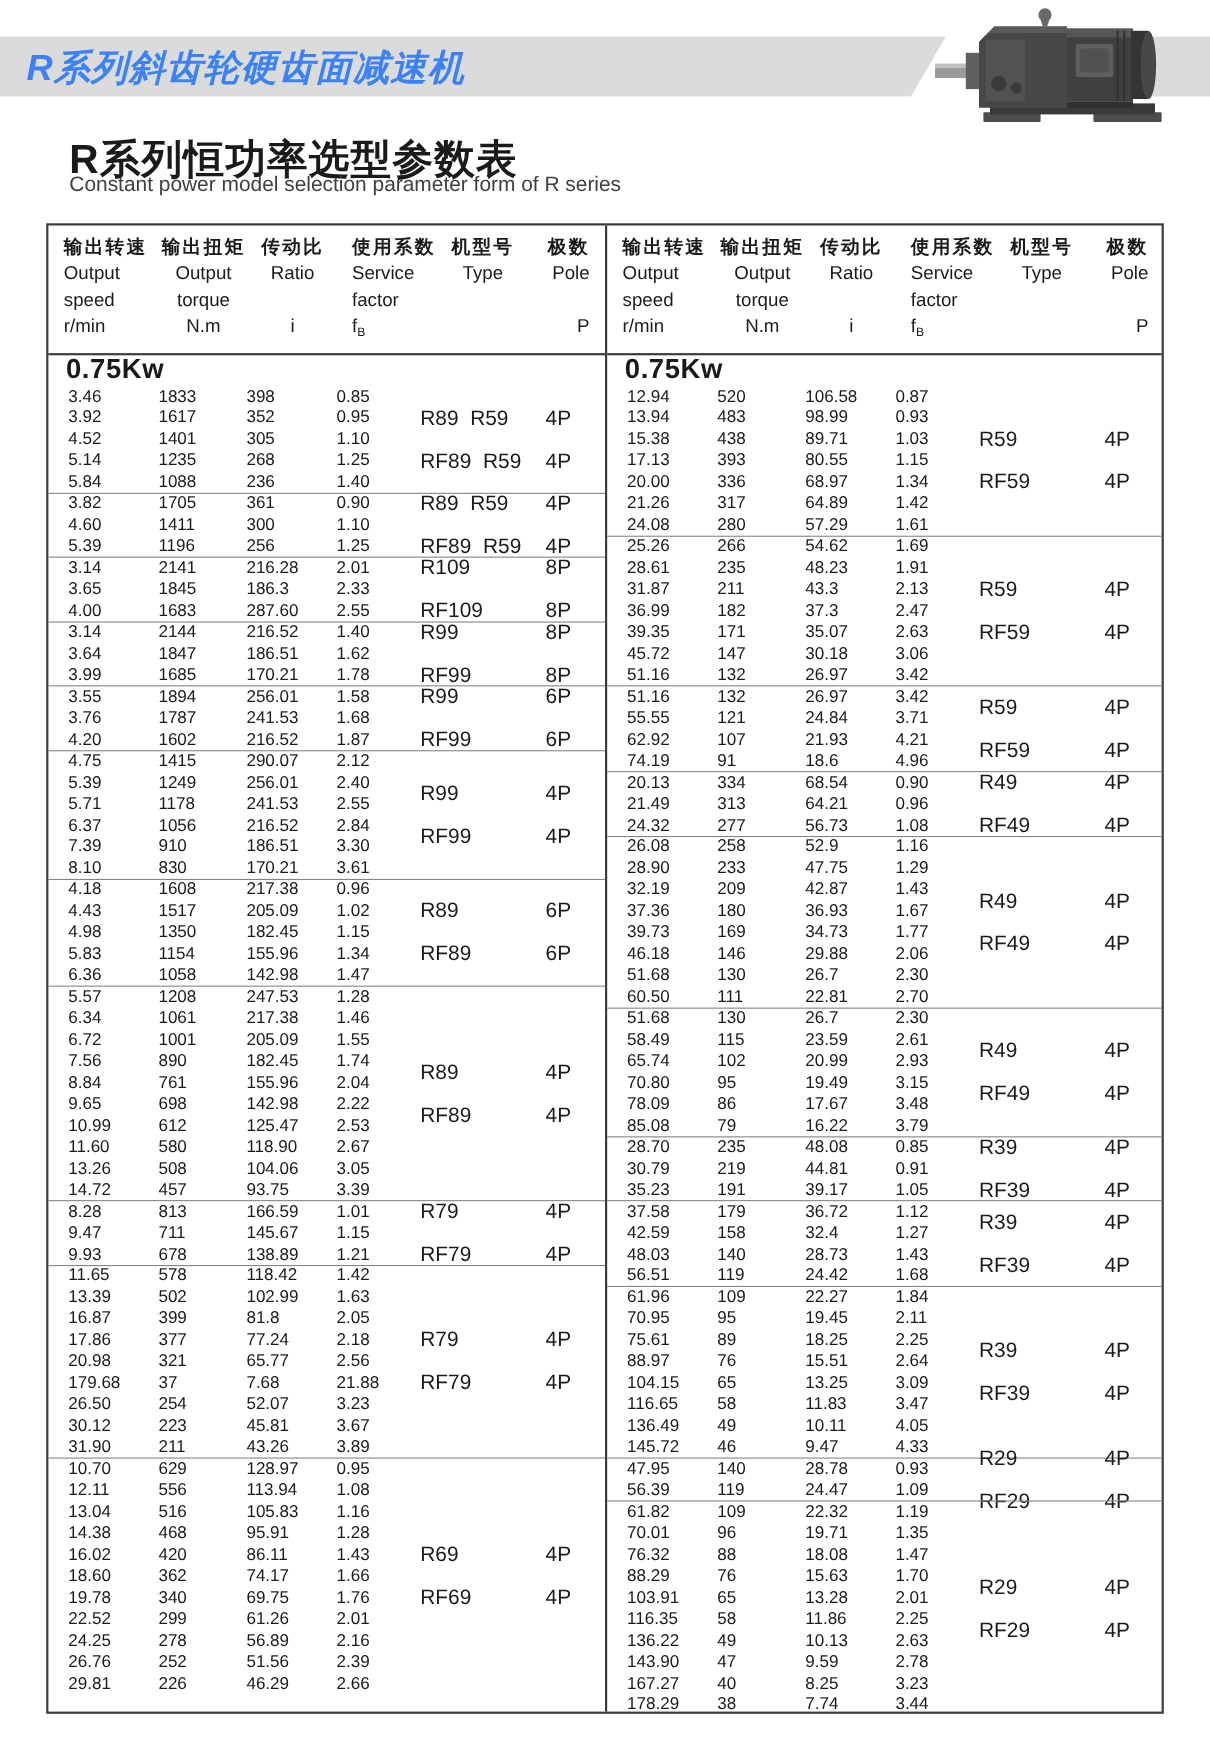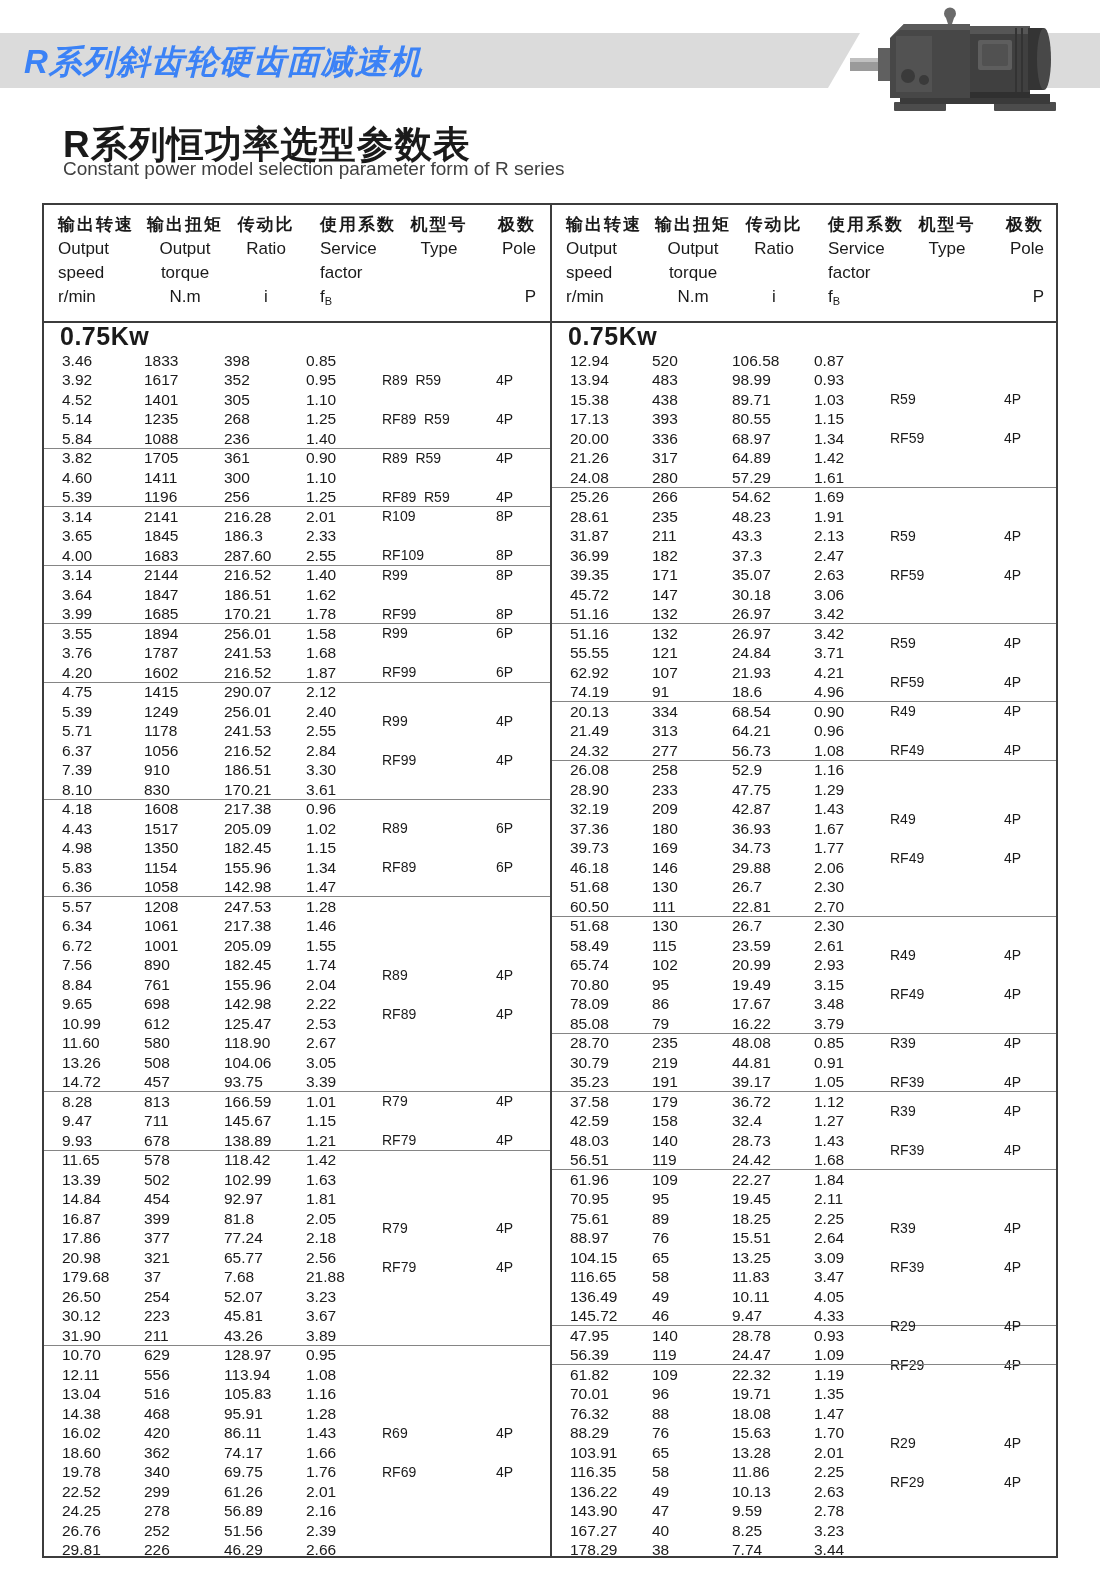--- a/index.html
+++ b/index.html
@@ -45,21 +45,21 @@
   .group { position:relative; flex:none; }
   .group .sep { position:absolute; left:0; right:0; top:-1px; height:1px; background:#858585; }
   .rowline { height:19.5px; display:flex; align-items:center; font-size:15.5px; }
   .cell { white-space:pre; }
   .c-speed { margin-left:18px; width:82px; }
   .c-torque { width:80px; }
   .c-ratio { width:82px; }
   .c-sf { width:76px; }
   .typecol, .polecol {
     position:absolute; top:0; bottom:0; display:flex; flex-direction:column;
-    justify-content:center; gap:20px; font-size:14px;
+    justify-content:center; gap:20px; font-size:19px;
   }
   .typecol { left:338px; }
   .polecol { left:452px; }
   .tline, .pline { line-height:19px; white-space:pre; }
 </style>
 </head>
 <body>
 
 <div class="banner">
   <div class="strip strip-main"></div>
@@ -489,26 +489,20 @@
             <span class="cell c-ratio">118.42</span>
             <span class="cell c-sf">1.42</span>
           </div>
           <div class="rowline">
             <span class="cell c-speed">13.39</span>
             <span class="cell c-torque">502</span>
             <span class="cell c-ratio">102.99</span>
             <span class="cell c-sf">1.63</span>
           </div>
           <div class="rowline">
-            <span class="cell c-speed">14.84</span>
-            <span class="cell c-torque">454</span>
-            <span class="cell c-ratio">92.97</span>
-            <span class="cell c-sf">1.81</span>
-          </div>
-          <div class="rowline">
             <span class="cell c-speed">16.87</span>
             <span class="cell c-torque">399</span>
             <span class="cell c-ratio">81.8</span>
             <span class="cell c-sf">2.05</span>
           </div>
           <div class="rowline">
             <span class="cell c-speed">17.86</span>
             <span class="cell c-torque">377</span>
             <span class="cell c-ratio">77.24</span>
             <span class="cell c-sf">2.18</span>

